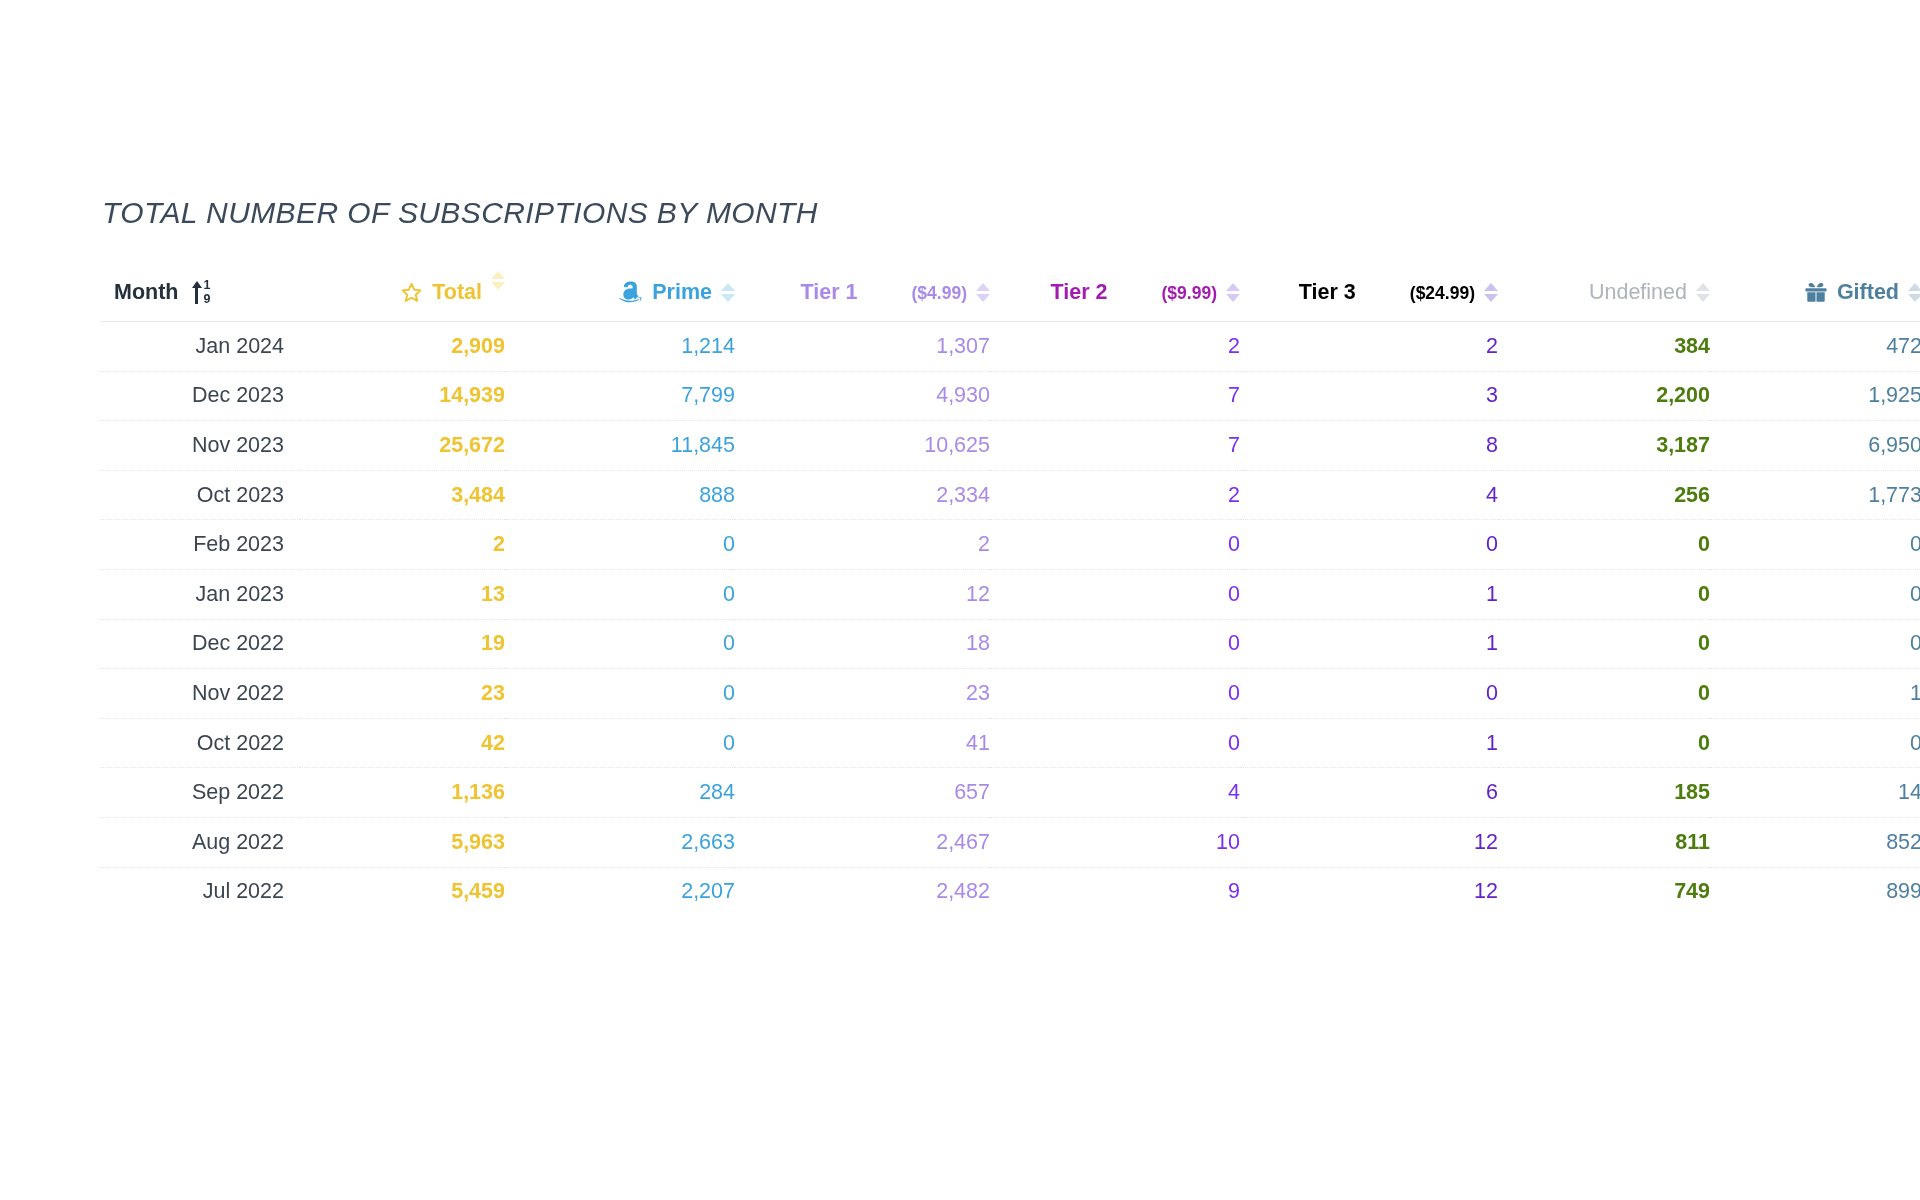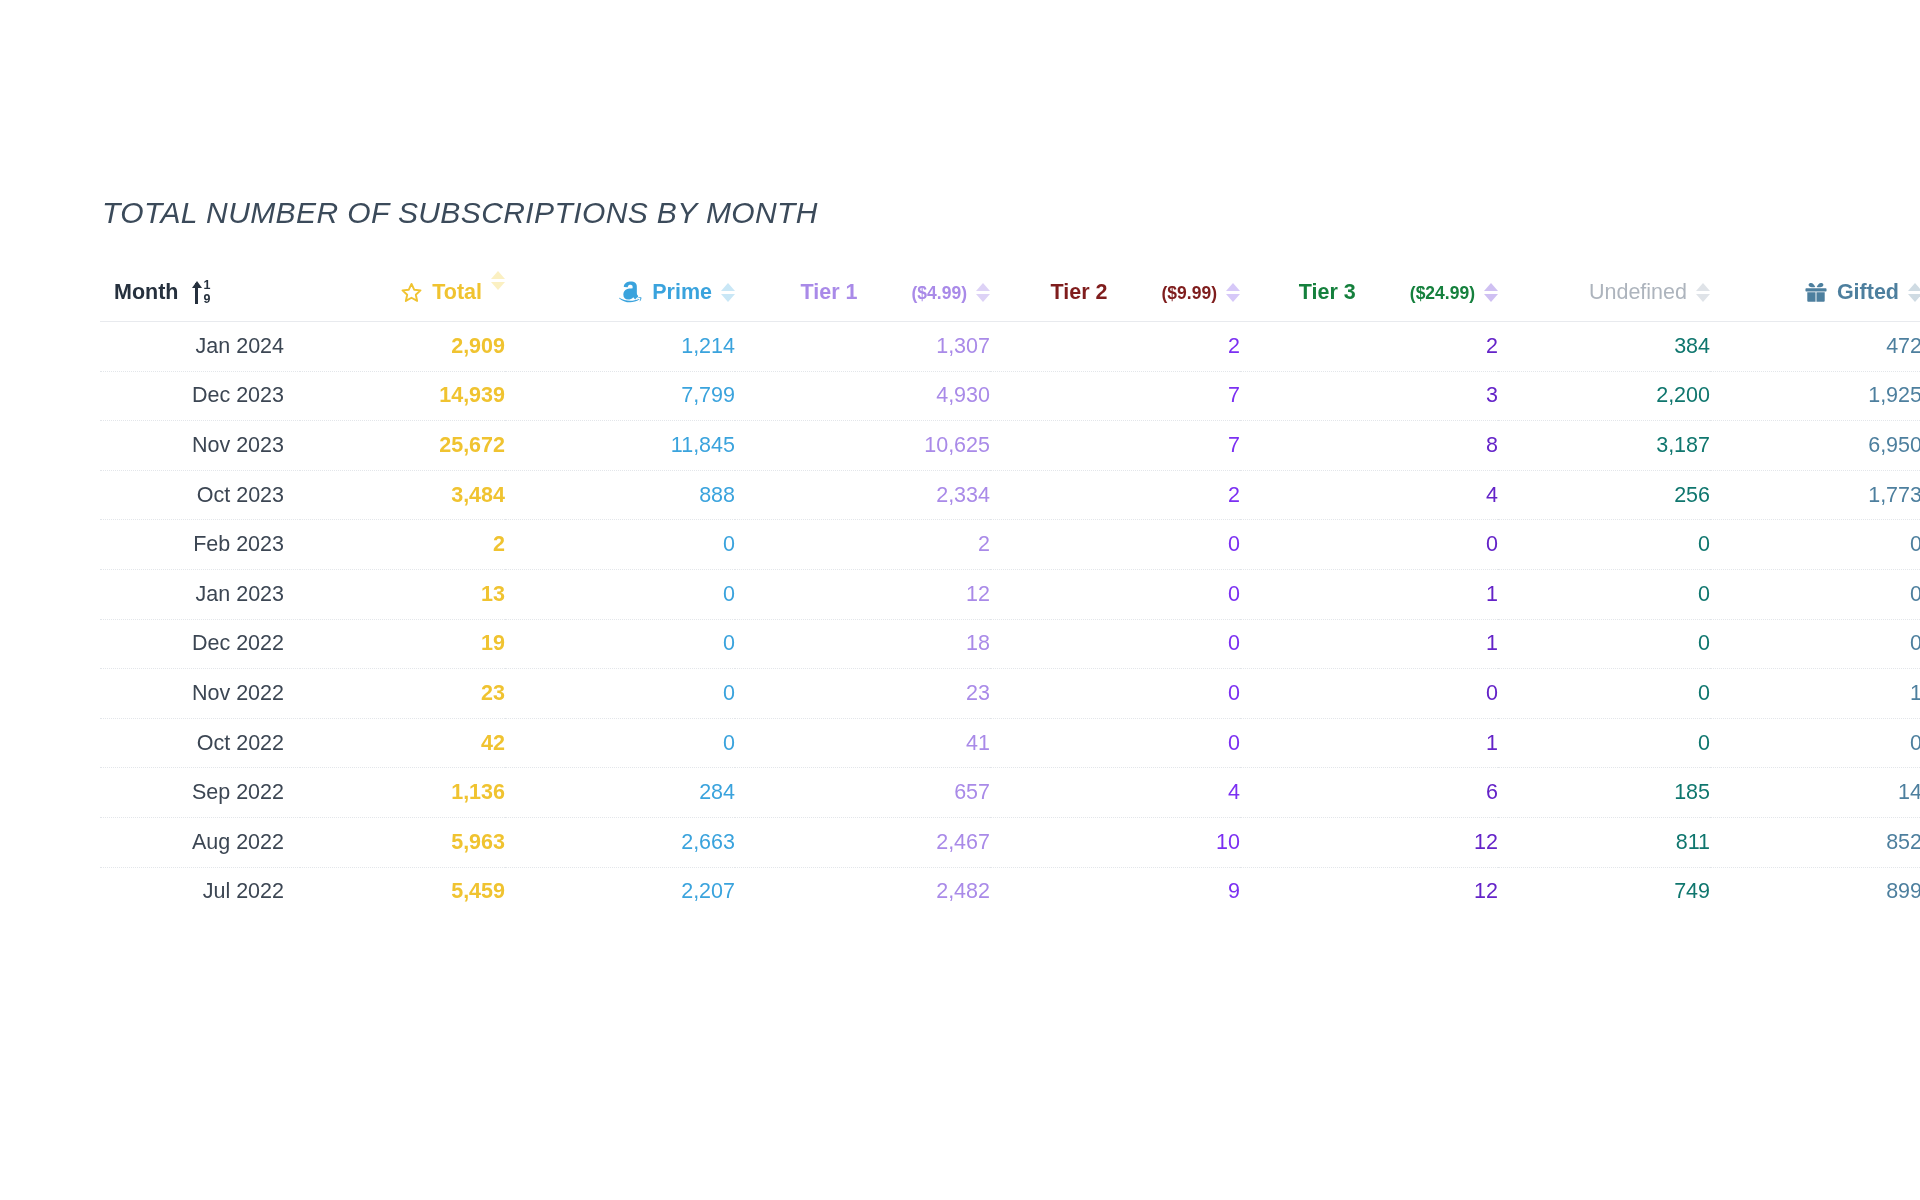--- a/index.html
+++ b/index.html
@@ -73,22 +73,22 @@
   .hcell.left { justify-content: flex-start; padding-left: 14px; }
 
   .hcell .lbl { display: inline-flex; align-items: baseline; gap: 6px; }
   .hcell .sub { font-size: 17.5px; font-weight: 700; padding-left: 48px; }
 
   
   .h-month  { color: #26313e; }
   .h-total  { color: #f0c330; margin-top: 24px; }
   .h-prime  { color: #3aa3dd; }
   .h-t1     { color: #a98ae8; }
-  .h-t2     { color: #7f1d1d; }
-  .h-t3     { color: #15803d; justify-content: center; }
+  .h-t2     { color: #a21caf; }
+  .h-t3     { color: #000000; justify-content: center; }
   .h-undef  { color: #adb4bd; font-weight: 400; }
   .h-gift   { color: #4d7f9e; }
 
   
   .sort {
     display: inline-flex;
     flex-direction: column;
     justify-content: center;
     gap: 3px;
     line-height: 0;
@@ -164,21 +164,21 @@
     color: #3c4653;
     font-weight: 400;
     padding-right: 16px;
   }
 
   td.total { color: #f0c330; font-weight: 700; }
   td.prime { color: #3aa3dd; }
   td.t1    { color: #a98ae8; }
   td.t2    { color: #7b2ff2; }
   td.t3    { color: #6423c8; }
-  td.undef { color: #0f766e; }
+  td.undef { color: #4d7c0f; font-weight: bold; }
   td.gift  { color: #4d7f9e; }
 </style>
 </head>
 <body>
 
 <div id="page">
   <section class="panel">
 
     <h1 class="panel-title">TOTAL NUMBER OF SUBSCRIPTIONS BY MONTH</h1>
 

